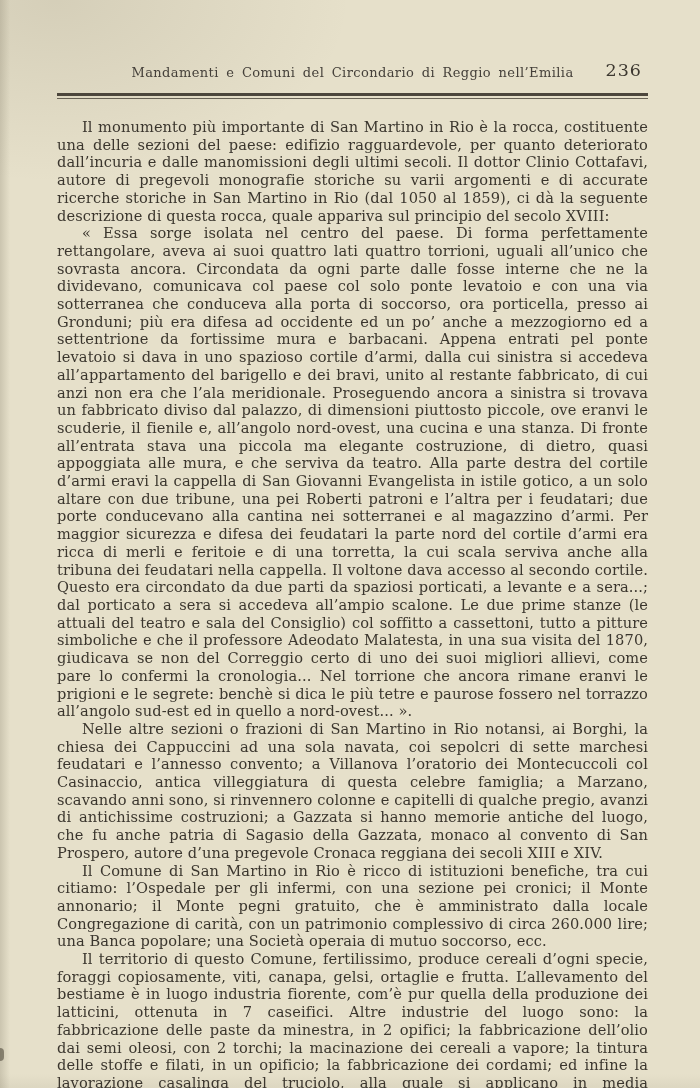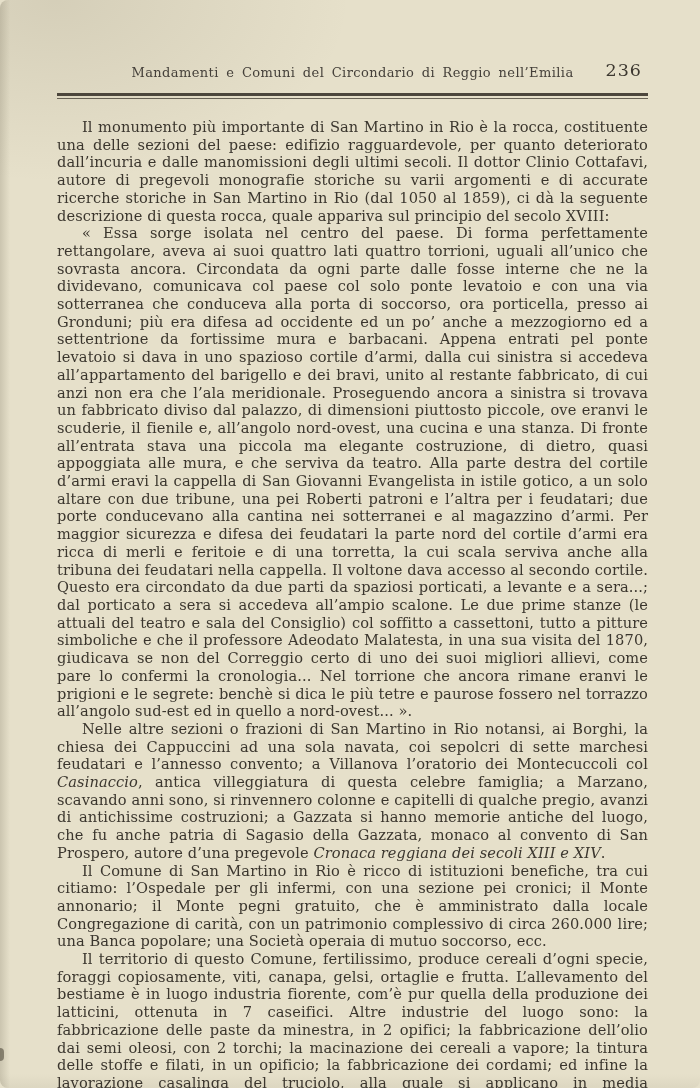--- a/index.html
+++ b/index.html
@@ -15,21 +15,20 @@
     width: 700px;
     height: 1088px;
     box-sizing: border-box;
     padding: 0 52px 0 57px;
     color: #3d3830;
     background:
       radial-gradient(ellipse 420px 260px at 8% 0%, rgba(110,102,80,0.14), rgba(110,102,80,0) 70%),
       linear-gradient(90deg, rgba(95,88,68,0.20) 0px, rgba(95,88,68,0) 10px),
       linear-gradient(0deg, rgba(95,88,68,0.07) 0px, rgba(95,88,68,0) 14px),
       #e6e0ca;
-    border-radius: 8px;
   }
   .page-header {
     position: relative;
     padding-top: 65px;
     height: 17px;
   }
   .running-title {
     text-align: center;
     font-size: 13px;
     letter-spacing: 0.4px;
@@ -55,21 +54,21 @@
     font-size: 14.6px;
     line-height: 17.7px;
     text-align: justify;
     letter-spacing: 0.1px;
     color: #3b362e;
   }
   .text-block p {
     margin: 0;
     text-indent: 25px;
   }
-  .italic { font-style: italic; }
+  .italic { }
   .scan-speck {
     position: absolute;
     left: 0;
     top: 1048px;
     width: 4px;
     height: 13px;
     border-radius: 0 4px 4px 0;
     background: rgba(70,63,50,0.55);
   }
 </style>

